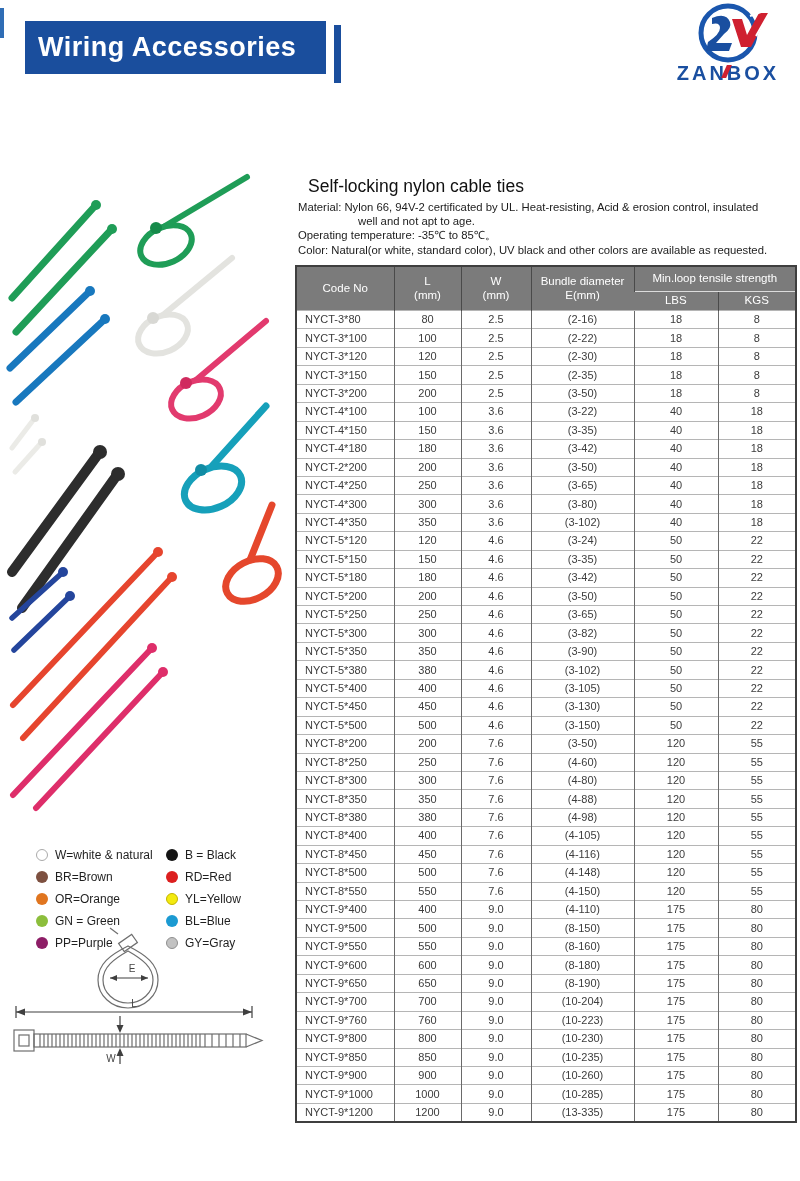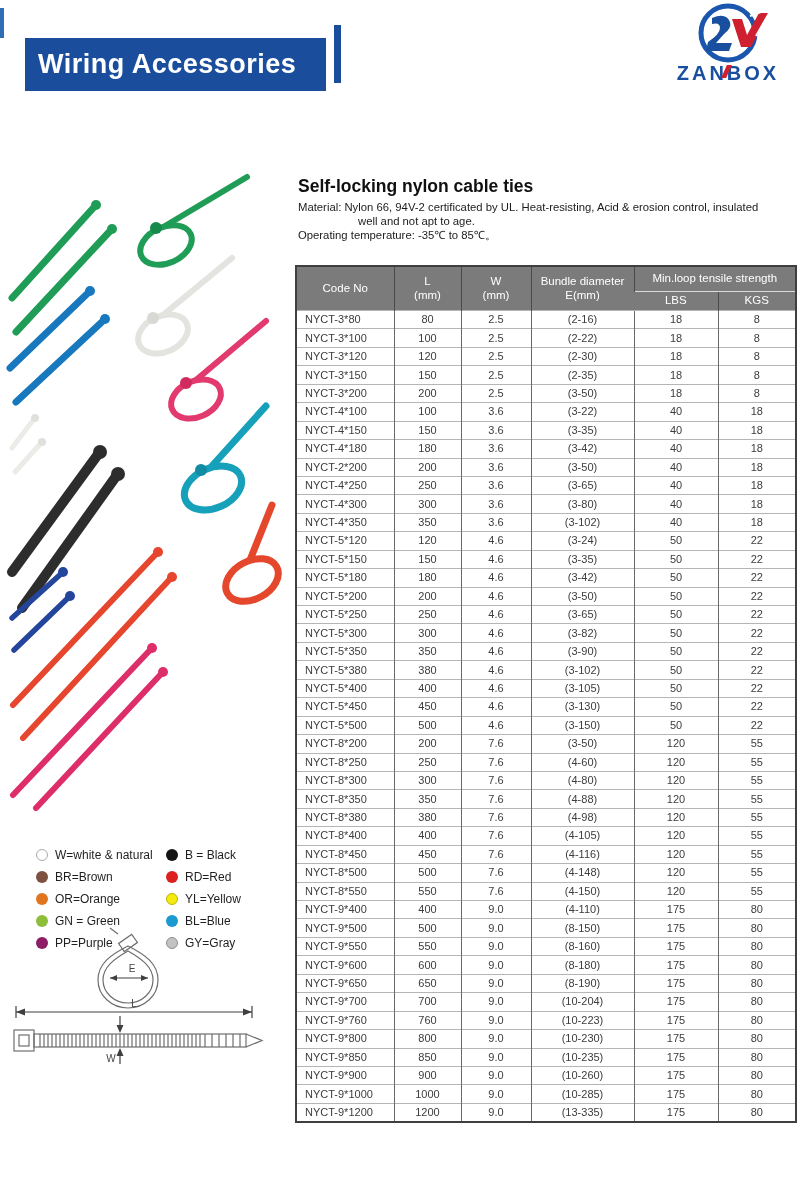--- a/index.html
+++ b/index.html
@@ -1,34 +1,34 @@
 <!DOCTYPE html>
 <html><head>
 <meta charset="utf-8">
 <style>
   html,body{margin:0;padding:0;background:#ffffff;}
   .page{position:relative;width:800px;height:1181px;background:#ffffff;
         font-family:"Liberation Sans",sans-serif;overflow:hidden;}
 
   
   .edge-mark{position:absolute;left:0;top:8px;width:4px;height:30px;background:#2f6db5;}
-  .banner{position:absolute;left:25px;top:38px;width:301px;height:53px;background:#1a4e9d;
+  .banner{position:absolute;left:25px;top:21px;width:301px;height:53px;background:#1a4e9d;
           display:flex;align-items:center;padding-left:13px;box-sizing:border-box;}
   .banner-title{color:#ffffff;font-size:27px;font-weight:bold;letter-spacing:.5px;white-space:nowrap;}
   .banner-bar{position:absolute;left:334px;top:25px;width:7px;height:58px;background:#1a4e9d;}
 
   
   .logo{position:absolute;left:658px;top:2px;width:140px;text-align:center;}
   .brand{display:block;margin-top:-2px;font-size:20px;font-weight:bold;color:#1a4fa0;
          letter-spacing:3px;position:relative;}
   .n-accent{position:absolute;left:66px;top:3px;width:5px;height:13px;background:#cf2030;
             transform:skewX(-24deg);}
 
   
-  .section-title{position:absolute;left:298px;top:176px;font-size:17.5px;font-weight:bold;color:#101010;}
+  .section-title{position:absolute;left:308px;top:176px;font-size:17.5px;font-weight:normal;color:#101010;}
   .desc{position:absolute;left:298px;width:500px;font-size:11.3px;color:#1b1b1b;line-height:14px;}
   .d1{top:200px;} .d2{top:214px;padding-left:60px;} .d3{top:228px;} .d4{top:243px;}
 
   
   .spec-table{position:absolute;left:295px;top:265px;width:500px;border-collapse:collapse;
               table-layout:fixed;border:2px solid #3f3f3f;}
   .spec-table th{background:#7b7b7b;color:#ffffff;font-weight:normal;font-size:11.5px;
                  border-left:1px solid #4a4a4a;padding:0;line-height:1.15;}
   .spec-table th:first-child{border-left:none;}
   .spec-table .sub th{border-top:1px solid #dcdcdc;height:18px;}
@@ -142,20 +142,21 @@
         <ellipse cx="252" cy="580" rx="28" ry="19" transform="rotate(-28 252 580)" stroke="#e5472c" stroke-width="7"></ellipse>
         <line x1="250" y1="560" x2="272" y2="505" stroke="#e5472c" stroke-width="7"></line>
       </g>
     </g>
   </svg>
 
   <div class="section-title">Self-locking nylon cable ties</div>
   <div class="desc d1">Material: Nylon 66, 94V-2 certificated by UL. Heat-resisting, Acid &amp; erosion control, insulated</div>
   <div class="desc d2">well and not apt to age.</div>
   <div class="desc d3">Operating temperature: -35℃ to 85℃。</div>
+  <div class="desc d4">Color: Natural(or white, standard color), UV black and other colors are available as requested.</div>
 
   <table class="spec-table">
     <colgroup>
       <col style="width:98px">
         <col style="width:67px">
         <col style="width:70px">
       <col style="width:103px">
         <col style="width:84px">
         <col style="width:78px">
     </colgroup>

